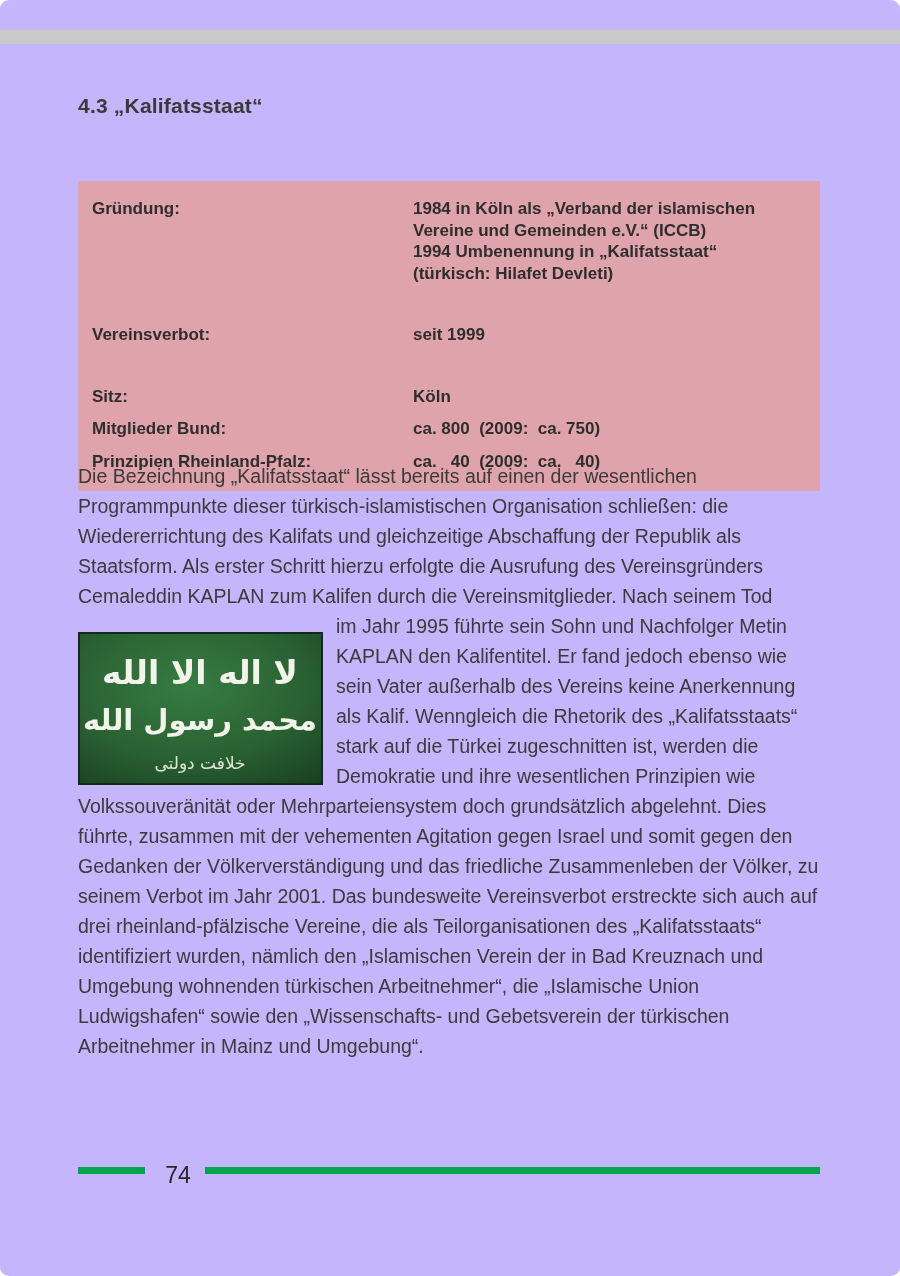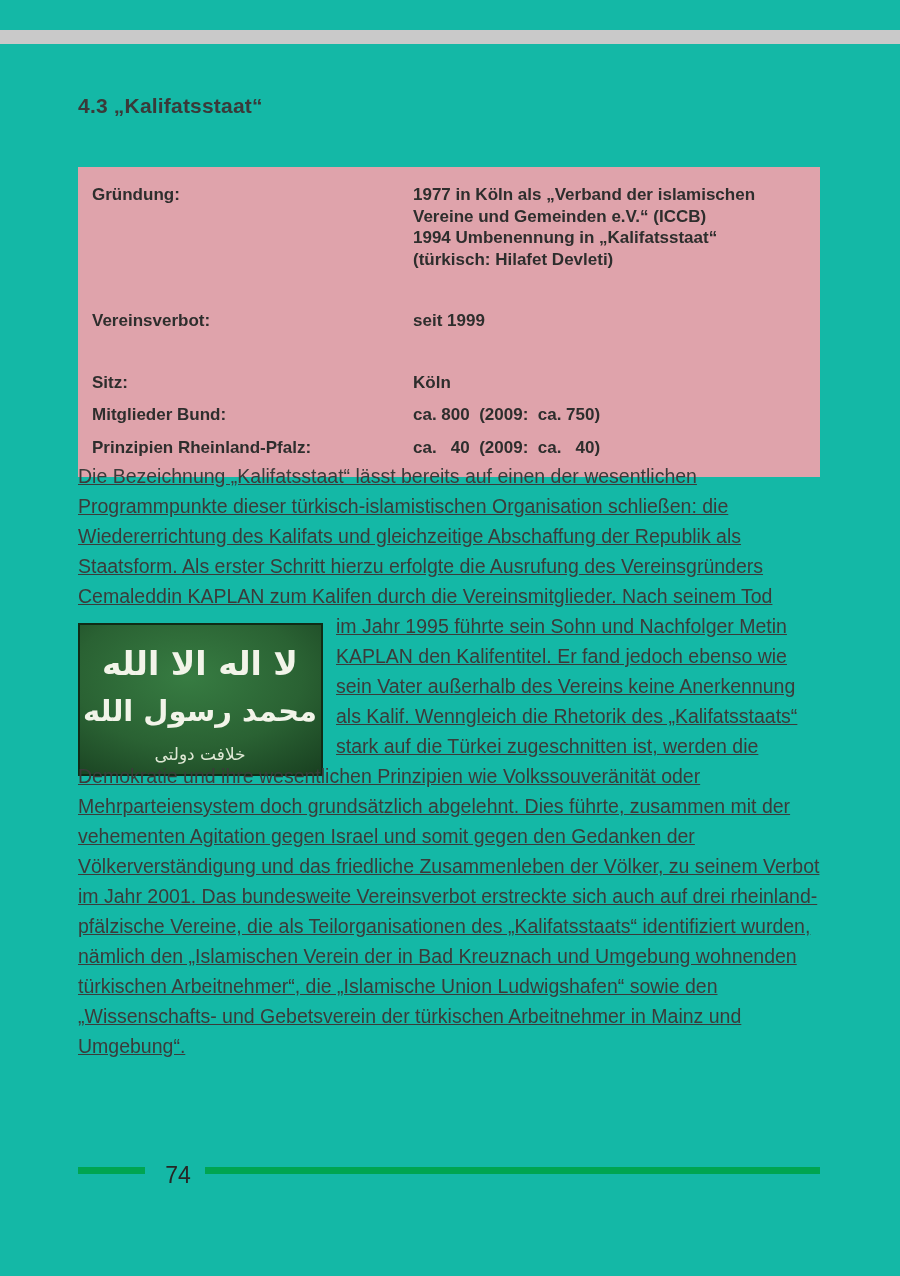--- a/index.html
+++ b/index.html
@@ -1,55 +1,56 @@
 <!DOCTYPE html>
 <html><head>
 <meta charset="utf-8">
 <style>
   html,body { margin:0; padding:0; background:#ffffff; }
   .page {
     position:relative;
     width:900px; height:1276px;
-    background:#14b8a6;
+    background:#c4b5fd;
     font-family:"Liberation Sans", sans-serif;
     overflow:hidden;
+    border-radius:9px;
   }
   .top-bar {
     position:absolute; top:30px; left:0;
     width:900px; height:14px;
     background:#c9c9c9;
   }
   .heading {
     position:absolute; top:94px; left:78px;
     font-size:21px; font-weight:bold; color:#3a3a39;
     letter-spacing:0.2px;
   }
   .infobox {
-    position:absolute; top:167px; left:78px;
+    position:absolute; top:181px; left:78px;
     width:742px; box-sizing:border-box;
     background:#dfa3ab;
     padding:17px 14px 19px 14px;
     color:#2e2e2d;
     font-size:17px; font-weight:bold; line-height:21.5px;
   }
   .ib-row { display:grid; grid-template-columns:321px 1fr; }
   .ib-row.gap-lg { margin-bottom:13px; }
   .ib-row.gap-md { margin-bottom:11px;margin-top:40px; }
   .ib-row.gap-xs { margin-bottom:11px; }
   .ib-value div { white-space:pre-wrap; }
   .body-text {
     position:absolute; top:461px; left:78px;
     width:742px;
-    font-size:19.5px; line-height:30px; color:#3b3b3a;text-decoration:underline;
+    font-size:19.5px; line-height:30px; color:#3b3b3a;
   }
   .body-text p { margin:0; }
   .flag-float {
     float:left;
     width:245px; height:126px;
-    margin:12px 13px 6px 0;
+    margin:21px 13px 6px 0;
     display:block;
   }
   .flag-float svg { display:block; }
   .footer-bar-left {
     position:absolute; left:78px; top:1167px;
     width:67px; height:7px; background:#00a551;
   }
   .page-number {
     position:absolute; left:158px; top:1162px;
     width:40px; text-align:center;
@@ -66,21 +67,21 @@
 <div class="page">
 
   <div class="top-bar"></div>
 
   <div class="heading">4.3 „Kalifatsstaat“</div>
 
   <div class="infobox">
     <div class="ib-row gap-lg">
       <div class="ib-label">Gründung:</div>
       <div class="ib-value">
-        <div>1977 in Köln als „Verband der islamischen</div>
+        <div>1984 in Köln als „Verband der islamischen</div>
         <div>Vereine und Gemeinden e.V.“ (ICCB)</div>
         <div>1994 Umbenennung in „Kalifatsstaat“</div>
         <div>(türkisch: Hilafet Devleti)</div>
       </div>
     </div>
     <div class="ib-row gap-md">
       <div class="ib-label">Vereinsverbot:</div>
       <div class="ib-value">
         <div>seit 1999</div>
       </div>

